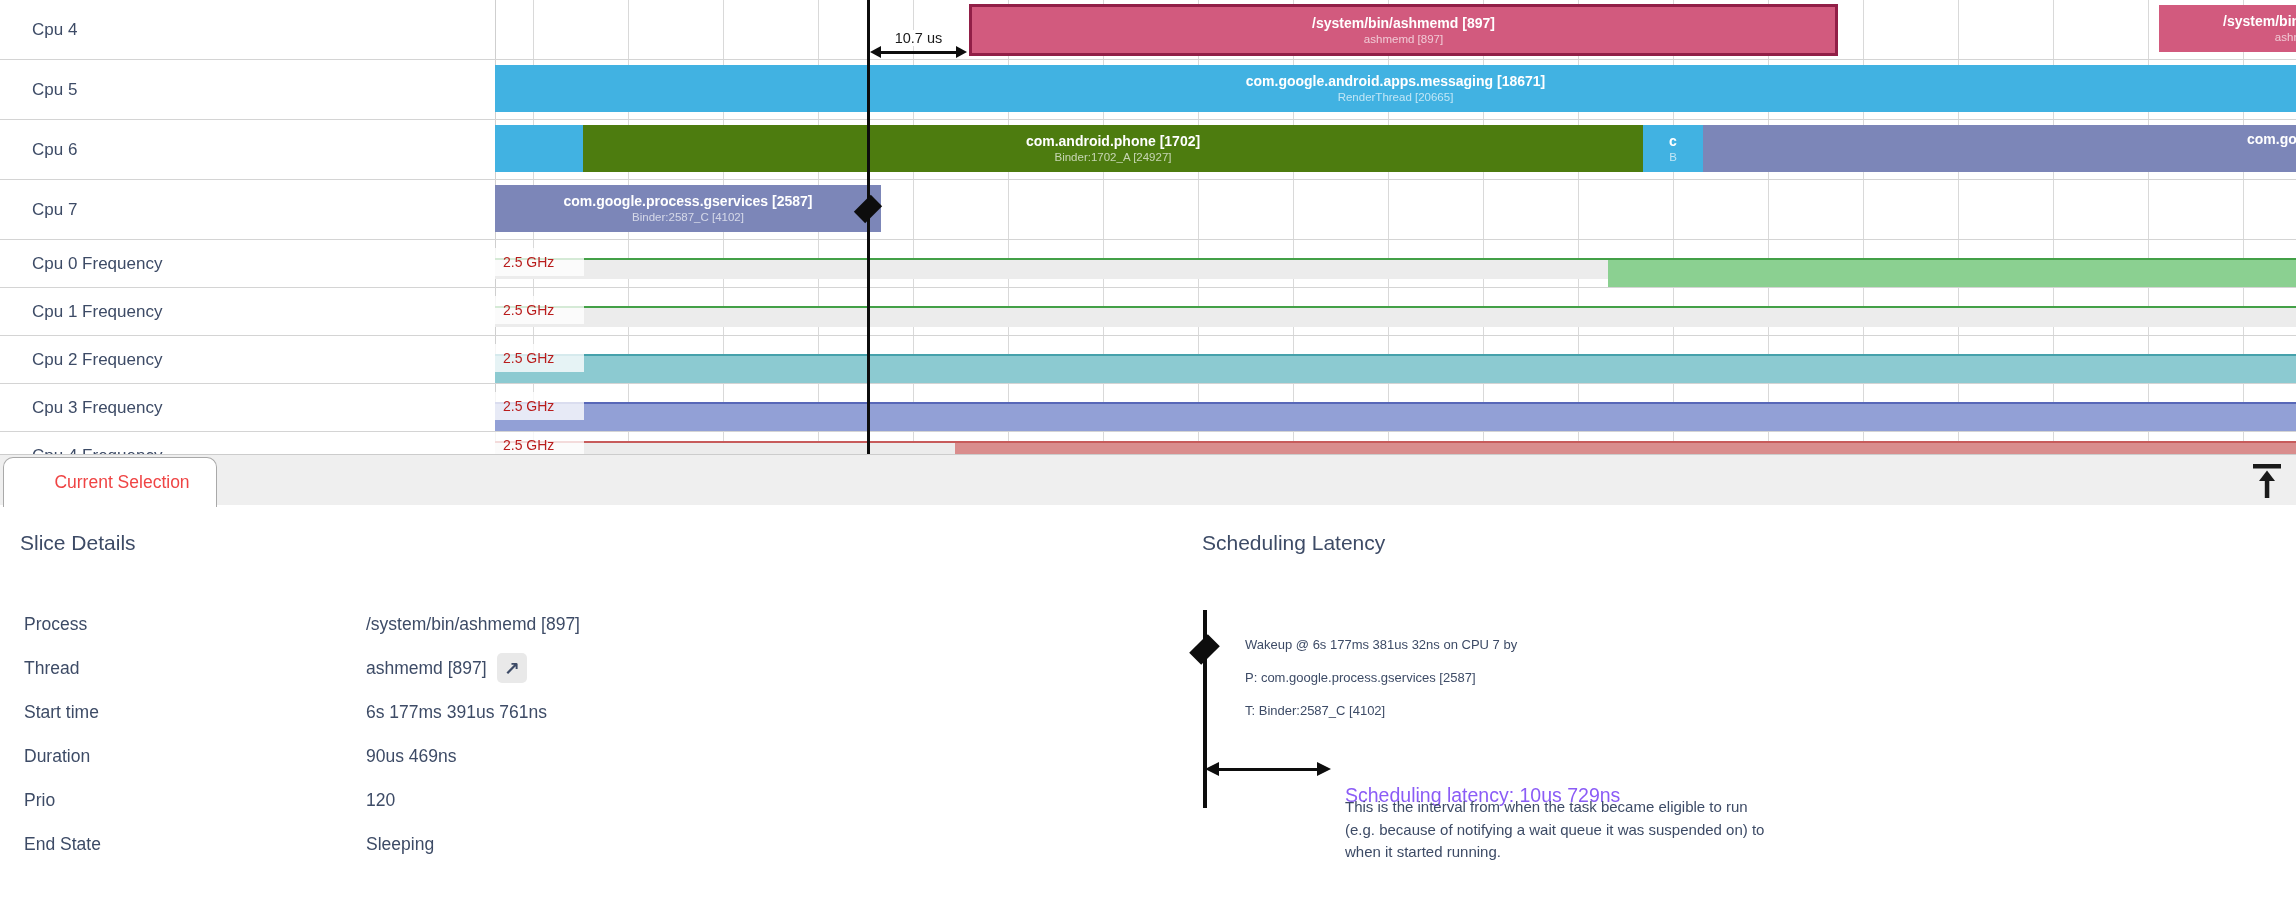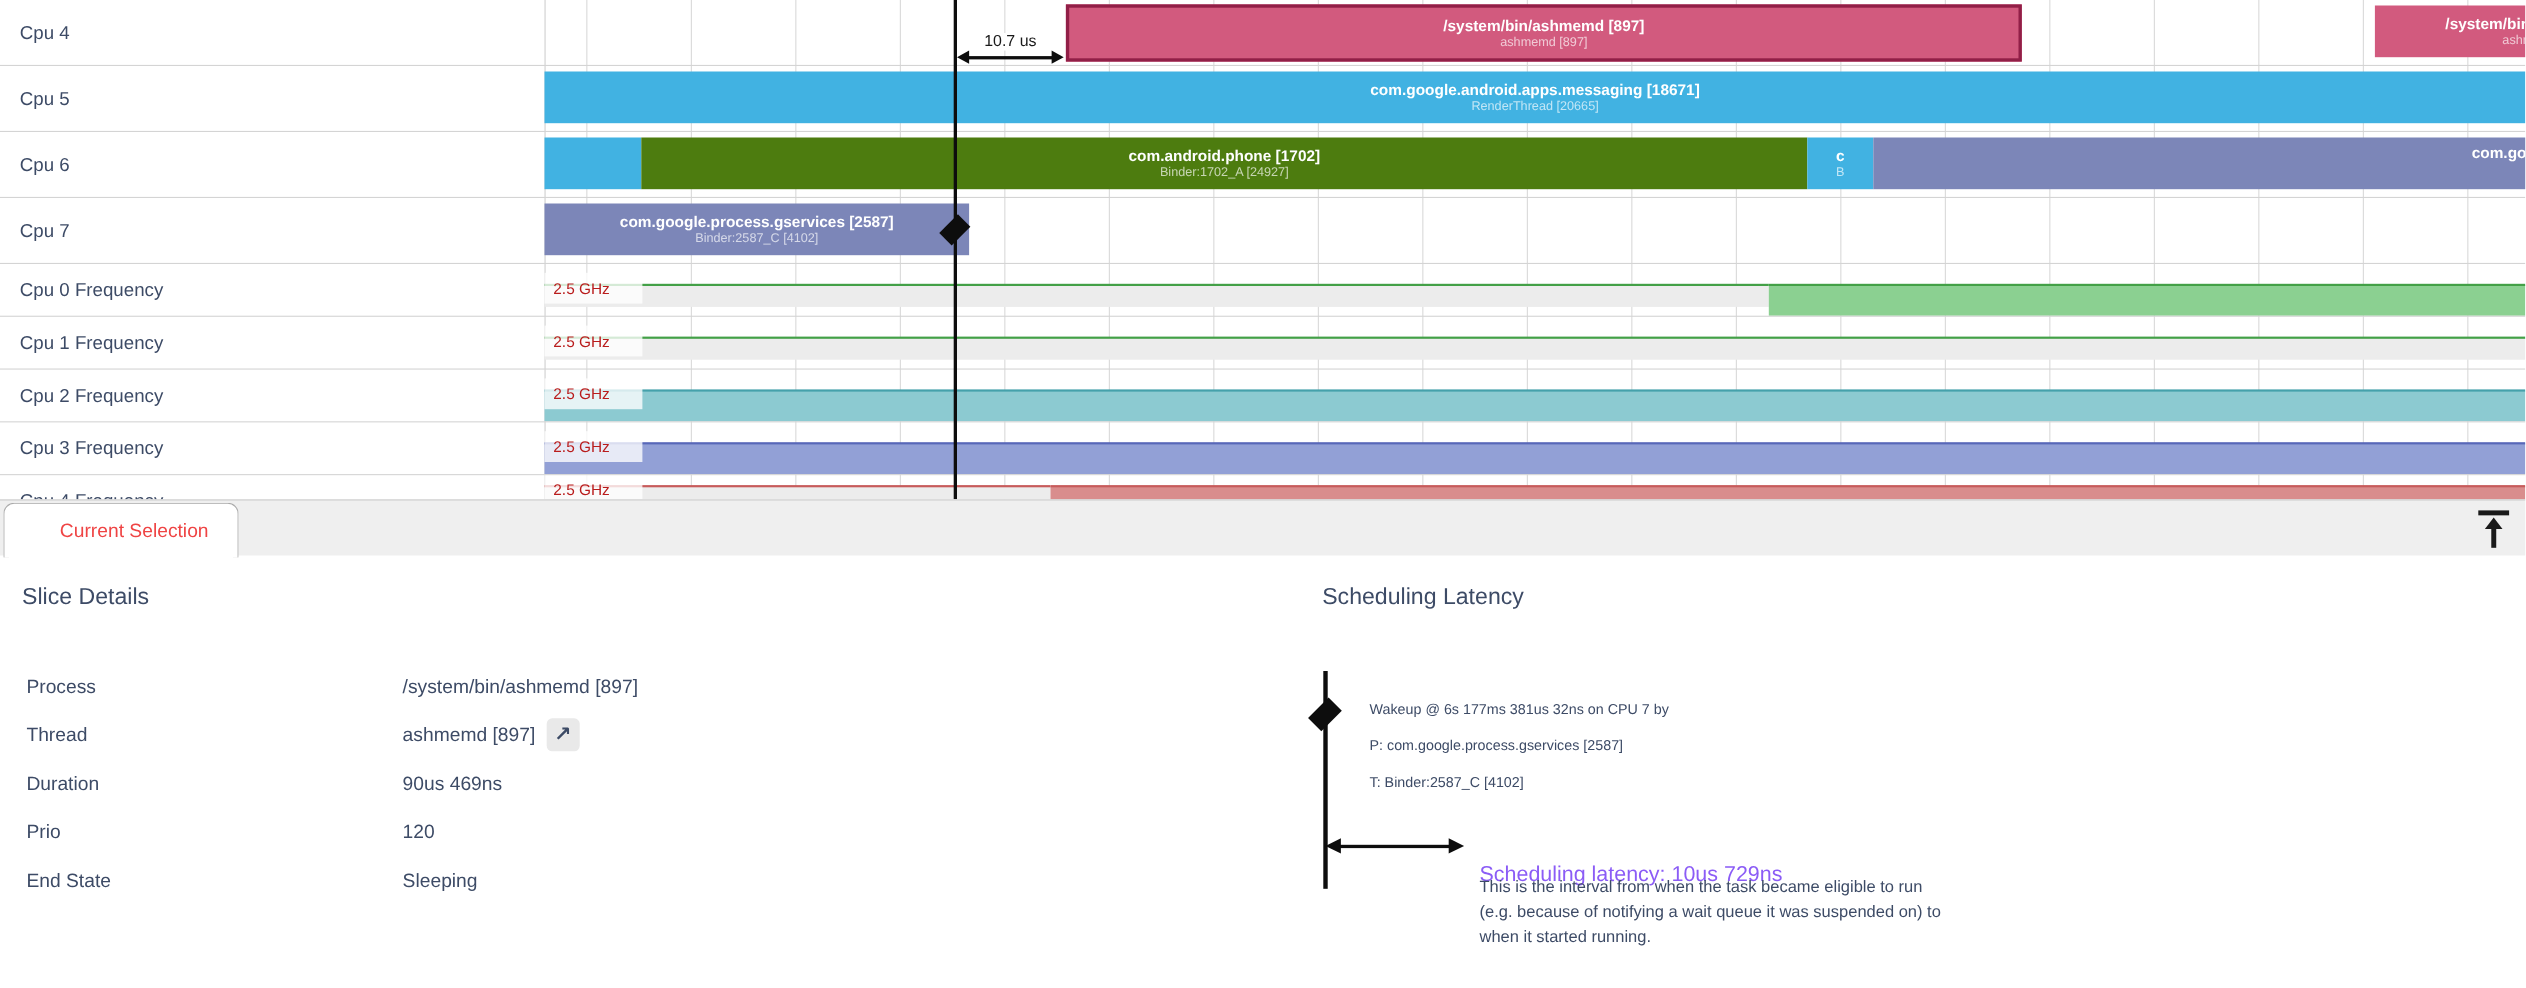--- a/index.html
+++ b/index.html
@@ -4,21 +4,21 @@
 <style>
   html,body{margin:0;padding:0;background:#fff;}
   #app{position:relative;width:2296px;height:898px;overflow:hidden;
        font-family:"Liberation Sans","DejaVu Sans",sans-serif;background:#fff;}
 
   
   #timeline{position:absolute;left:0;top:0;width:2296px;height:454px;overflow:hidden;background:#fff;}
   .gridline{position:absolute;top:0;bottom:0;width:1px;background:#d9d9d9;z-index:1;}
   .track-left-edge{position:absolute;top:0;bottom:0;width:1px;background:#cfcfcf;z-index:1;}
   .row-sep{position:absolute;left:0;width:2296px;height:1px;background:#d4d4d4;z-index:5;}
-  .track-name{position:absolute;left:18px;transform:translateY(-50%);font-size:17px;color:#3d4b66;z-index:6;white-space:nowrap;}
+  .track-name{position:absolute;left:32px;transform:translateY(-50%);font-size:17px;color:#3d4b66;z-index:6;white-space:nowrap;}
 
   .slice{position:absolute;z-index:3;display:flex;flex-direction:column;align-items:center;justify-content:center;overflow:hidden;box-sizing:border-box;}
   .slice .t1{font-size:14px;font-weight:700;color:#fff;line-height:17px;white-space:nowrap;}
   .slice .t2{font-size:11.5px;font-weight:400;color:rgba(255,255,255,0.68);line-height:14px;white-space:nowrap;}
   .slice.selected{border:3px solid #911f47;}
   .slice .t1.offset{position:absolute;top:6px;}
 
   .counter-line{position:absolute;height:2px;z-index:2;}
   .counter-fill{position:absolute;z-index:2;}
   .counter-chip{position:absolute;z-index:4;background:rgba(255,255,255,0.78);display:flex;align-items:center;}
@@ -184,20 +184,26 @@
         <div class="detail-row">
           <div class="detail-label">Thread</div>
           <div class="detail-value">
             <span>ashmemd [897]</span>
             <div id="thread-link">
               <span>↗</span>
             </div>
           </div>
         </div>
         <div class="detail-row">
+          <div class="detail-label">Start time</div>
+          <div class="detail-value">
+            <span>6s 177ms 391us 761ns</span>
+          </div>
+        </div>
+        <div class="detail-row">
           <div class="detail-label">Duration</div>
           <div class="detail-value">
             <span>90us 469ns</span>
           </div>
         </div>
         <div class="detail-row">
           <div class="detail-label">Prio</div>
           <div class="detail-value">
             <span>120</span>
           </div>

